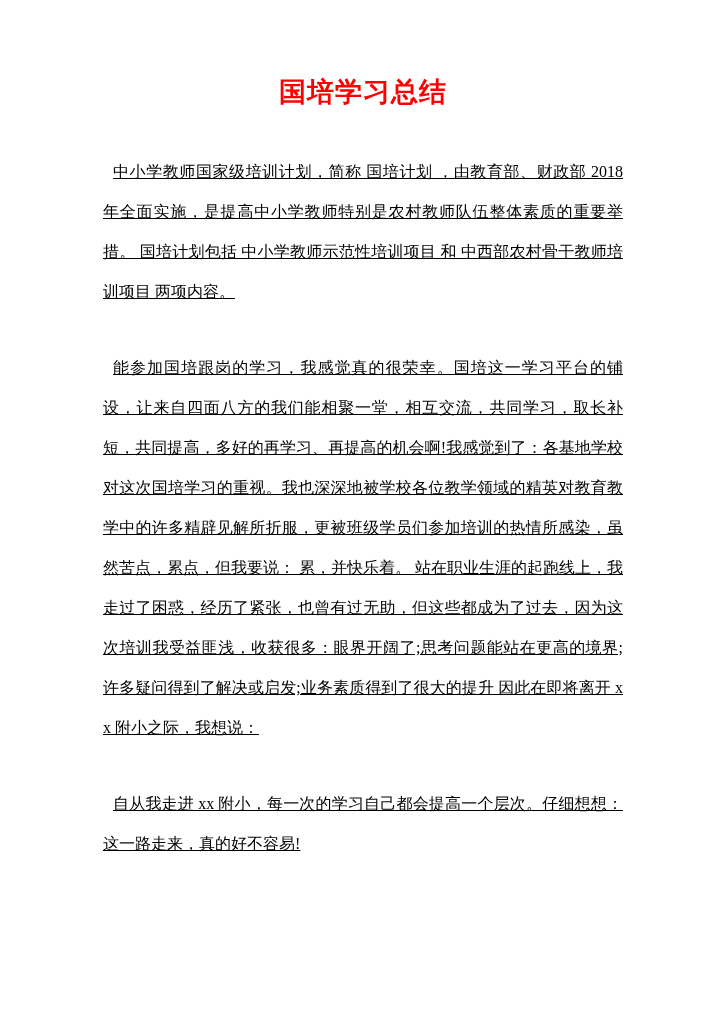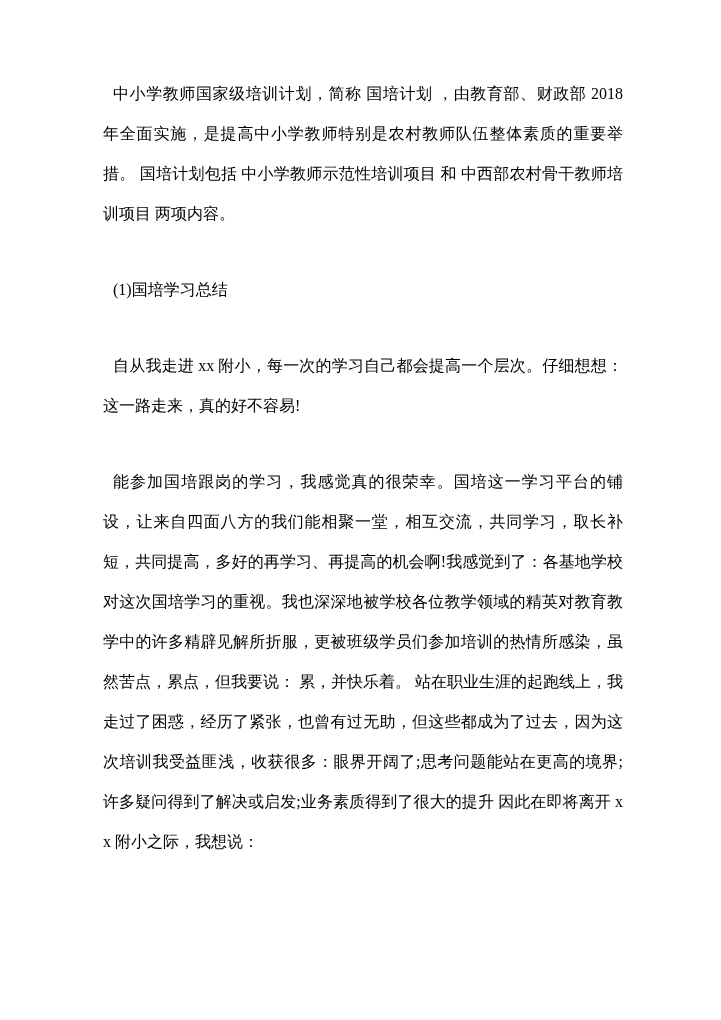--- a/index.html
+++ b/index.html
@@ -26,28 +26,29 @@
     letter-spacing: 1px;
   }
   .para {
     margin: 0 0 36px 0;
     font-size: 16px;
     line-height: 40px;
     color: #000000;
     text-align: justify;
     text-indent: 10px;
     word-break: break-all;
+    text-decoration: underline;
   }
 </style>
 </head>
 <body>
 
 <div class="page" style="background: rgb(255, 255, 255);">
+  <h1 class="doc-title" style="color: rgb(255, 0, 0);">国培学习总结</h1>
 
   <p class="para">中小学教师国家级培训计划，简称 国培计划 ，由教育部、财政部 2018 年全面实施，是提高中小学教师特别是农村教师队伍整体素质的重要举措。 国培计划包括 中小学教师示范性培训项目 和 中西部农村骨干教师培训项目 两项内容。</p>
 
-  <p class="para">(1)国培学习总结</p>
+
+  <p class="para">能参加国培跟岗的学习，我感觉真的很荣幸。国培这一学习平台的铺设，让来自四面八方的我们能相聚一堂，相互交流，共同学习，取长补短，共同提高，多好的再学习、再提高的机会啊!我感觉到了：各基地学校对这次国培学习的重视。我也深深地被学校各位教学领域的精英对教育教学中的许多精辟见解所折服，更被班级学员们参加培训的热情所感染，虽然苦点，累点，但我要说：  累，并快乐着。 站在职业生涯的起跑线上，我走过了困惑，经历了紧张，也曾有过无助，但这些都成为了过去，因为这次培训我受益匪浅，收获很多：眼界开阔了;思考问题能站在更高的境界;许多疑问得到了解决或启发;业务素质得到了很大的提升 因此在即将离开 xx 附小之际，我想说：</p>
 
   <p class="para">自从我走进 xx 附小，每一次的学习自己都会提高一个层次。仔细想想：这一路走来，真的好不容易!</p>
-
-  <p class="para">能参加国培跟岗的学习，我感觉真的很荣幸。国培这一学习平台的铺设，让来自四面八方的我们能相聚一堂，相互交流，共同学习，取长补短，共同提高，多好的再学习、再提高的机会啊!我感觉到了：各基地学校对这次国培学习的重视。我也深深地被学校各位教学领域的精英对教育教学中的许多精辟见解所折服，更被班级学员们参加培训的热情所感染，虽然苦点，累点，但我要说：  累，并快乐着。 站在职业生涯的起跑线上，我走过了困惑，经历了紧张，也曾有过无助，但这些都成为了过去，因为这次培训我受益匪浅，收获很多：眼界开阔了;思考问题能站在更高的境界;许多疑问得到了解决或启发;业务素质得到了很大的提升 因此在即将离开 xx 附小之际，我想说：</p>
 
 </div>
 
 </body></html>

